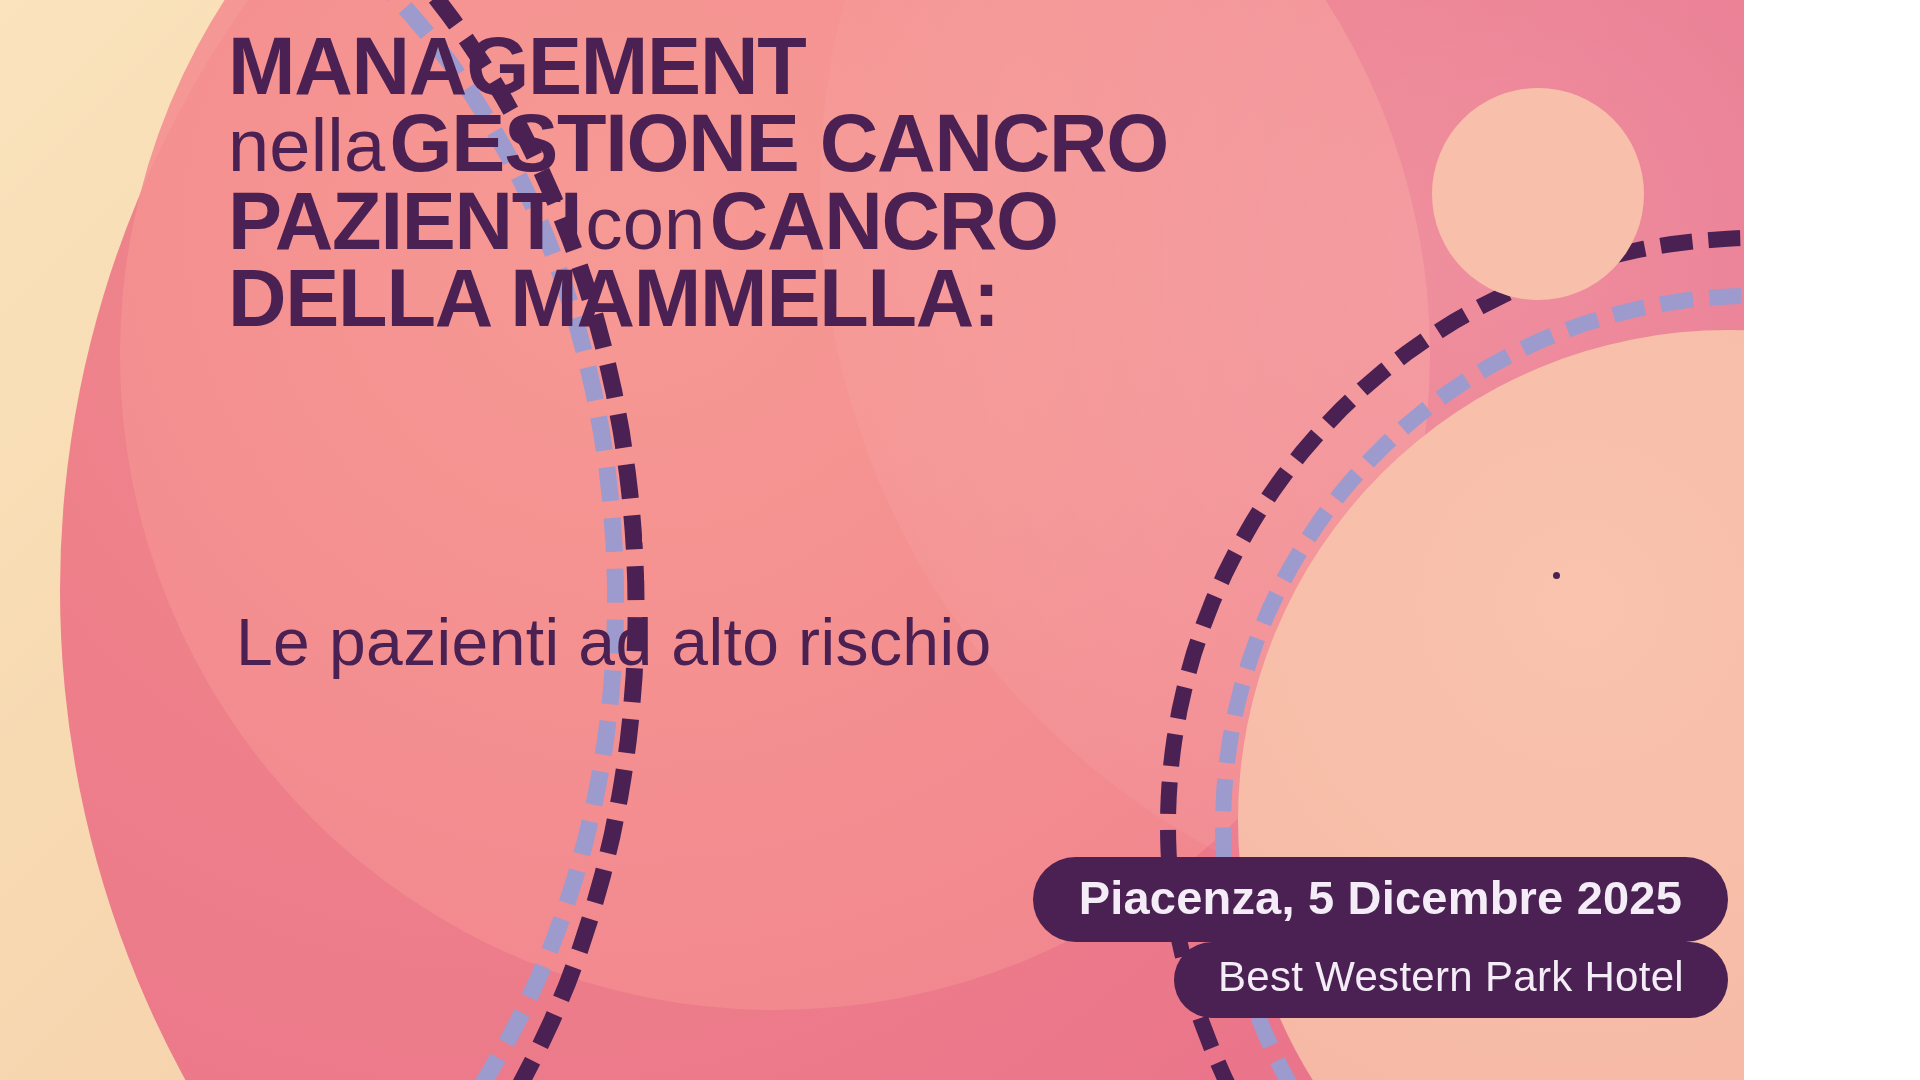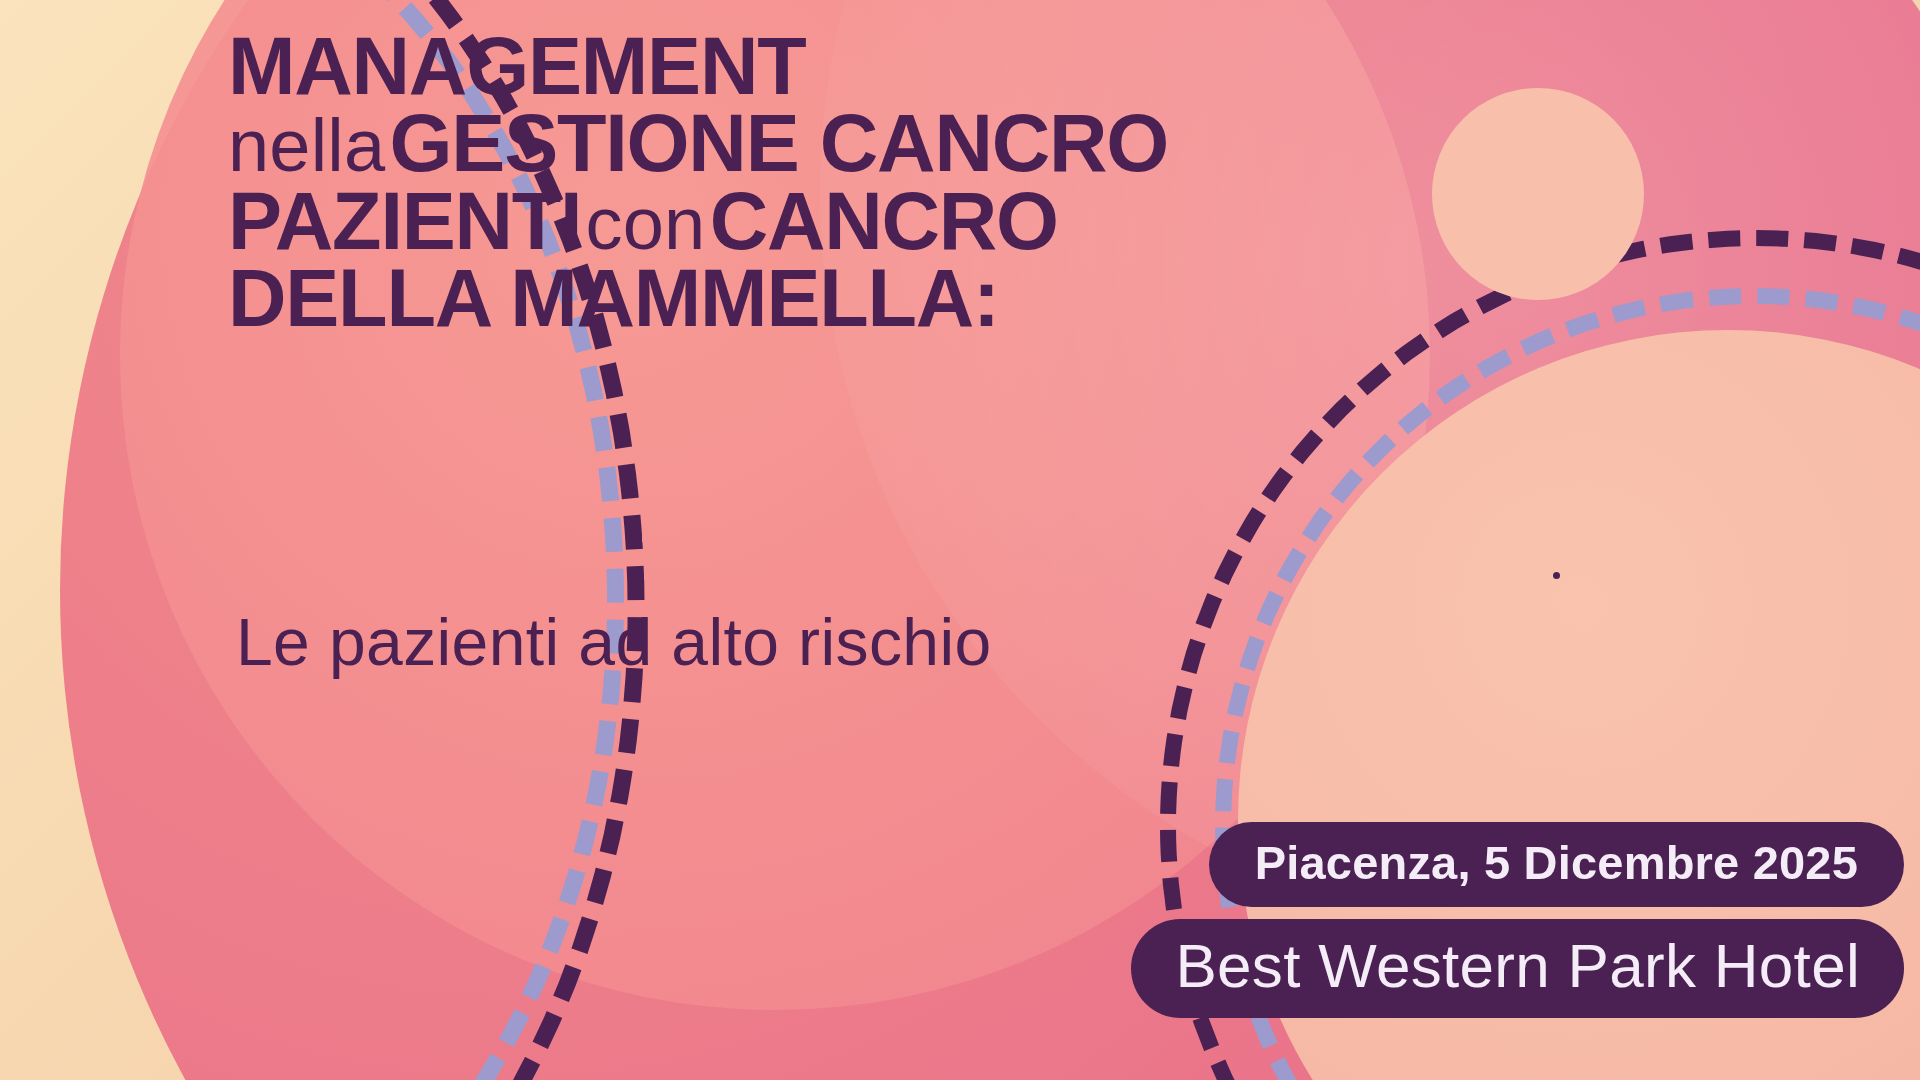--- a/index.html
+++ b/index.html
@@ -2,21 +2,21 @@
 <html><head>
 <meta charset="utf-8">
 <style>
   html, body {
     margin: 0;
     padding: 0;
     background: #ffffff;
   }
   #poster {
     position: relative;
-    width: 1920px;
+    width: 1744px;
     height: 1080px;
     overflow: hidden;
     font-family: "Liberation Sans", sans-serif;
     background: linear-gradient(135deg, #fae3bd 0%, #f8dcb4 22%, #f6d4ae 45%, #f3cfa8 70%, #f1caa4 100%);
   }
 
   
   .shape { position: absolute; border-radius: 50%; }
 
   
@@ -165,38 +165,38 @@
   }
 
   
   #badges {
     position: absolute;
     right: 16px;
     bottom: 62px;
     display: flex;
     flex-direction: column;
     align-items: flex-end;
-    gap: 12px;
+    gap: 0;
   }
   .badge {
     background: #4a2152;
     border-radius: 999px;
     color: #f4ecf6;
     white-space: nowrap;
   }
   #badge-date {
     padding: 13px 46px 17px;
     font-size: 47px;
     font-weight: 700;
     font-stretch: condensed;
     letter-spacing: .2px;
   }
   #badge-venue {
     padding: 11px 44px 17px;
-    font-size: 62px;
+    font-size: 42px;
     font-weight: 300;
     font-stretch: condensed;
     letter-spacing: .3px;
   }
 </style>
 </head>
 <body>
 
 <div id="poster">
 

